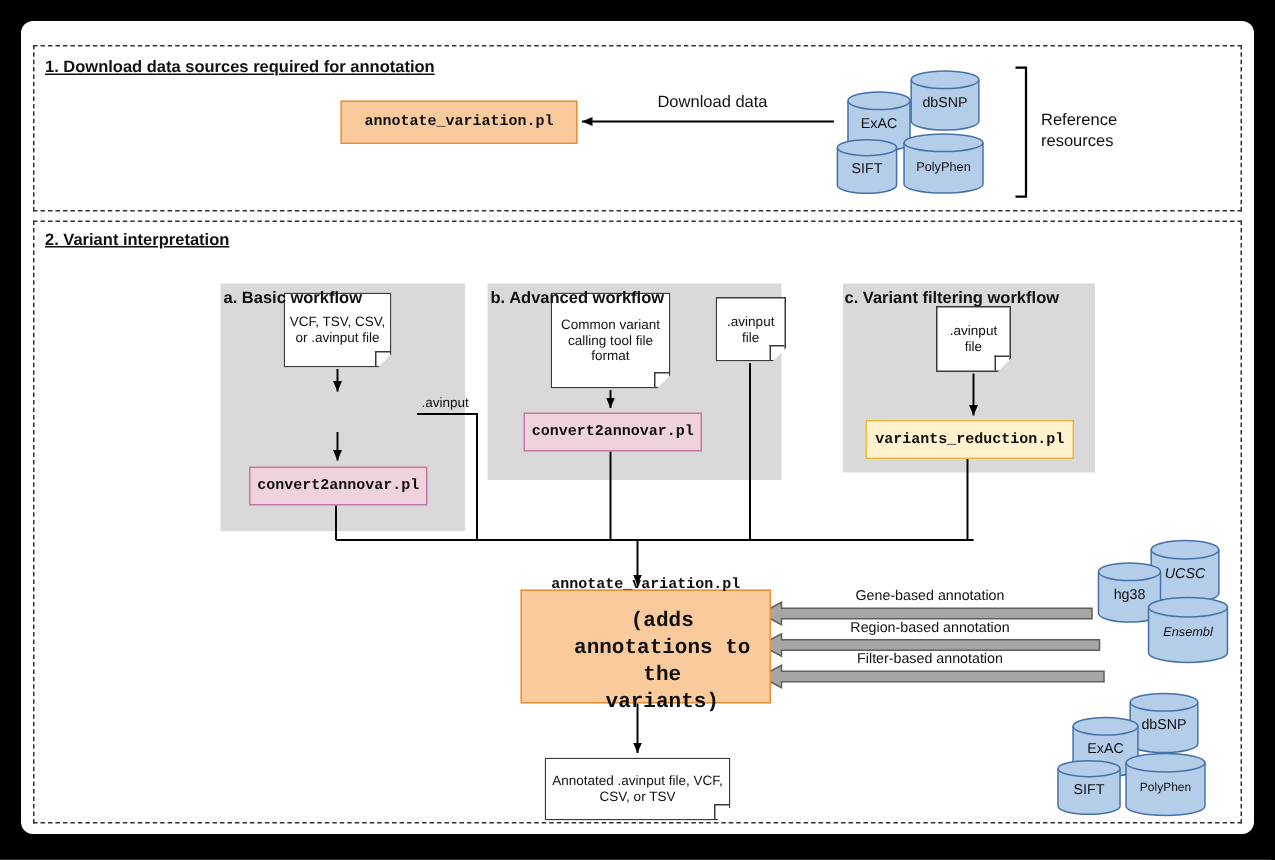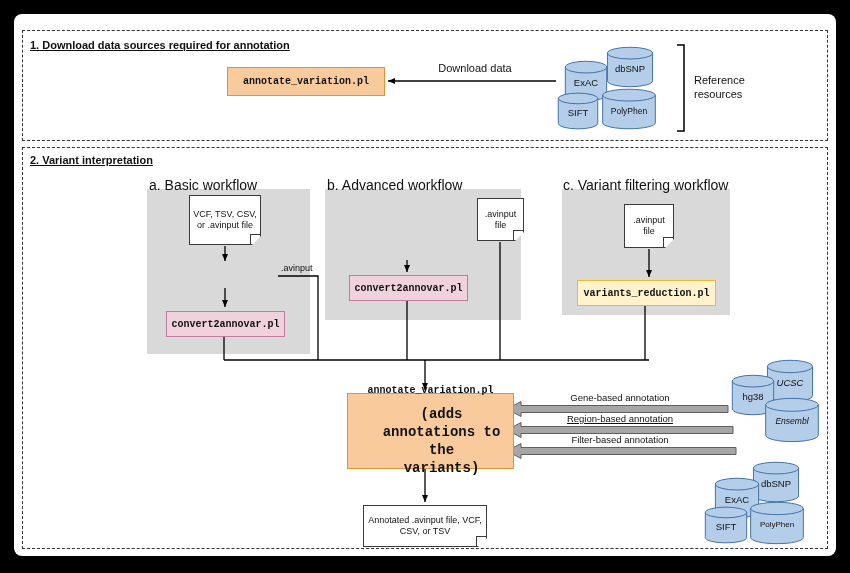--- a/index.html
+++ b/index.html
@@ -13,21 +13,21 @@
     background:#fff;border-radius:8px;
   }
   .section-box{
     position:absolute;border:1.5px dashed #333;background:transparent;
   }
   .section-title{
     position:absolute;font-size:11px;font-weight:bold;text-decoration:underline;
     z-index:4;white-space:nowrap;
   }
   .wf-title{
-    position:absolute;font-size:14px;font-weight:normal;z-index:4;white-space:nowrap;
+    position:absolute;font-size:11px;font-weight:bold;z-index:4;white-space:nowrap;margin-top:16px;
   }
   .wf-box{position:absolute;background:var(--workflow-bg,#D9D9D9);z-index:1;}
   #connectors{position:absolute;left:0;top:0;width:850px;height:573px;z-index:2;}
   .script-box{
     position:absolute;z-index:3;display:flex;align-items:center;justify-content:center;
     font-family:"Liberation Mono","DejaVu Sans Mono",monospace;
     font-size:10px;font-weight:bold;text-align:center;border:1px solid #888;
   }
   .orange{background:var(--orange-fill,#F9CB9C);border-color:var(--orange-border,#E69138);align-items:center;}
   .green{background:var(--green-fill,#B6D7A8);border-color:var(--green-border,#5B9A45);}
@@ -152,20 +152,23 @@
   <div class="wf-title" style="left:149px;top:177px;">a. Basic workflow</div>
   <div class="doc" style="left:189px;top:195px;width:72px;height:50px;">
     <span>VCF, TSV, CSV, or .avinput file</span>
   </div>
   <div class="edge-label" style="left:281px;top:263px;">.avinput</div>
   <div class="script-box pink" style="left:166px;top:311px;width:117px;height:24px;">
     <span>convert2annovar.pl</span>
   </div>
 
   <div class="wf-title" style="left:327px;top:177px;">b. Advanced workflow</div>
+  <div class="doc" style="left:367px;top:195px;width:80px;height:64px;">
+    <span>Common variant calling tool file format</span>
+  </div>
   <div class="doc" style="left:477px;top:198px;width:47px;height:43px;">
     <span>.avinput file</span>
   </div>
   <div class="script-box pink" style="left:349px;top:275px;width:117px;height:24px;">
     <span>convert2annovar.pl</span>
   </div>
 
   <div class="wf-title" style="left:563px;top:177px;">c. Variant filtering workflow</div>
   <div class="doc" style="left:624px;top:204px;width:50px;height:44px;">
     <span>.avinput file</span>
@@ -174,21 +177,21 @@
     <span>variants_reduction.pl</span>
   </div>
 
   <div class="script-box orange annotate-main" style="left:347px;top:393px;width:157px;height:66px;">
     <div class="ttl">annotate_variation.pl</div>
     <div class="sub">(adds annotations to the
 variants)</div>
   </div>
 
   <div class="annot-label" style="left:520px;top:392px;">Gene-based annotation</div>
-  <div class="annot-label" style="left:520px;top:413px;text-decoration:underline;">Region-based annotation</div>
+  <div class="annot-label" style="left:520px;top:413px;">Region-based annotation</div>
   <div class="annot-label" style="left:520px;top:434px;">Filter-based annotation</div>
 
   <div class="cyl" style="left:766px;top:359px;width:48px;height:44px;font-style:italic;">
     <svg viewBox="0 0 100 100" preserveAspectRatio="none">
         <path class="cyl-body" d="M3,17 A47,14 0 0 1 97,17 L97,83 A47,14 0 0 1 3,83 Z"></path>
         <path class="cyl-top" d="M3,17 A47,14 0 0 0 97,17"></path>
       </svg>
     <span class="cyl-label">UCSC</span>
   </div>
   <div class="cyl" style="left:731px;top:374px;width:44px;height:42px;">

